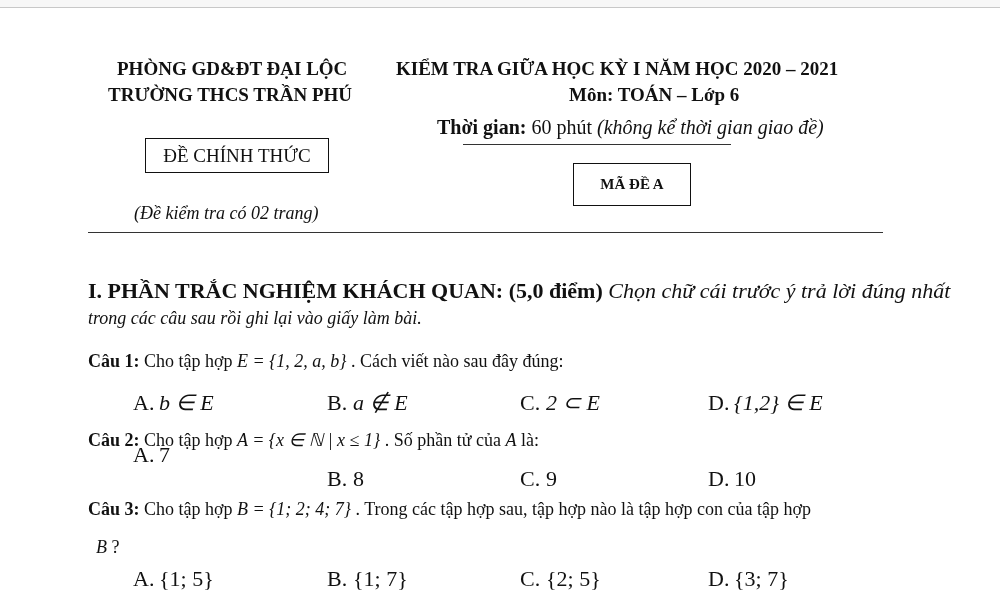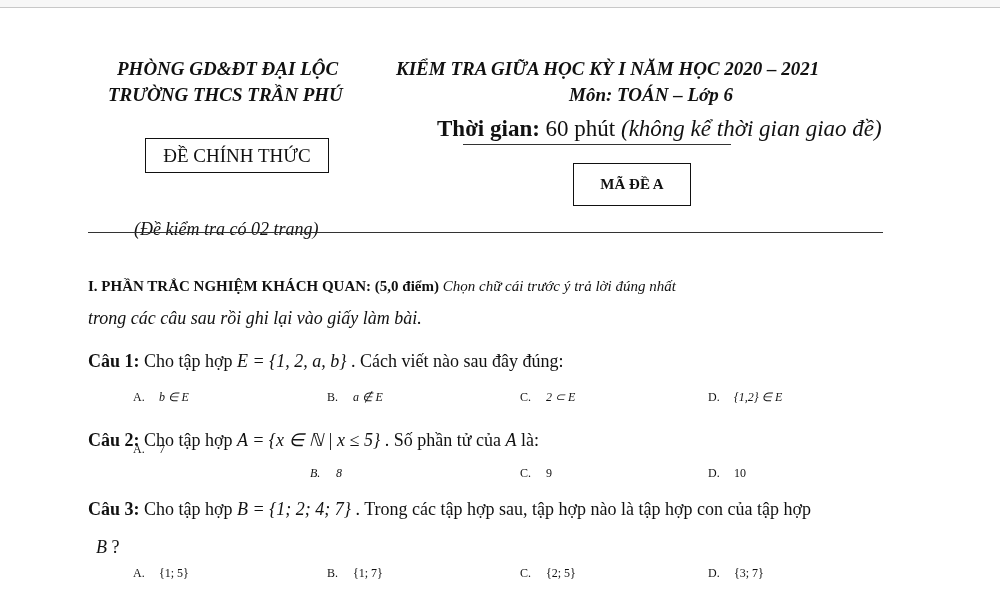--- a/index.html
+++ b/index.html
@@ -8,66 +8,66 @@
     background: #ffffff; position: relative;
     font-family: "Liberation Serif", serif; color: #111;
   }
   .topbar {
     position: absolute; left: 0; top: 0; width: 1000px; height: 7px;
     background: #f7f7f7; border-bottom: 1px solid #c8c8c8;
   }
   .abs { position: absolute; white-space: nowrap; }
   .b { font-weight: bold; }
   .i { font-style: italic; }
-  .hdr { font-size: 19px; font-weight: bold; font-style: italic; }
+  .hdr { font-size: 19px; font-weight: bold; }
   .box {
     position: absolute; border: 1.5px solid #111; background: #fff;
     display: flex; align-items: center; justify-content: center;
   }
   .rule { position: absolute; height: 1px; background: #333; }
   .txt { font-size: 18px; }
   .m { font-style: italic; }
-  .opt { position: absolute; font-size: 12px; white-space: nowrap; }
+  .opt { position: absolute; font-size: 22px; white-space: nowrap; }
   .opt .lbl { display: inline-block; width: 26px; }
 </style>
 </head>
 <body>
 
 <div class="topbar"></div>
 
 <div class="abs hdr" style="left:117px; top:58px;">PHÒNG GD&amp;ĐT ĐẠI LỘC</div>
 <div class="abs hdr" style="left:108px; top:84px;">TRƯỜNG THCS TRẦN PHÚ</div>
 
 <div class="abs hdr" style="left:396px; top:58px;">KIỂM TRA GIỮA HỌC KỲ I NĂM HỌC 2020 – 2021</div>
 <div class="abs hdr" style="left:541px; top:84px;margin-left:28px;">Môn: TOÁN – Lớp 6</div>
-<div class="abs txt" style="left:437px; top:116px; font-size:23px;"><span class="b">Thời gian:</span><span> 60 phút </span><span class="i">(không kể thời gian giao đề)</span></div>
+<div class="abs txt" style="left:437px; top:116px; font-size:20px;"><span class="b">Thời gian:</span><span> 60 phút </span><span class="i">(không kể thời gian giao đề)</span></div>
 <div class="rule" style="left:463px; top:144px; width:268px;"></div>
 
 <div class="box" style="left:145px; top:138px; width:182px; height:33px;justify-content:center;">
   <span style="font-size:19px;">ĐỀ CHÍNH THỨC</span>
 </div>
 <div class="box" style="left:573px; top:163px; width:116px; height:41px;">
   <span class="b" style="font-size:15px;">MÃ ĐỀ A</span>
 </div>
 
-<div class="abs i" style="left:134px; top:203px; font-size:18px;margin-top:16px;">(Đề kiểm tra có 02 trang)</div>
+<div class="abs i" style="left:134px; top:203px; font-size:18px;">(Đề kiểm tra có 02 trang)</div>
 <div class="rule" style="left:88px; top:232px; width:795px;"></div>
 
-<div class="abs txt" style="left:88px; top:278px; font-size:15px;"><span class="b">I. PHẦN TRẮC NGHIỆM KHÁCH QUAN: (5,0 điểm)</span><span class="i"> Chọn chữ cái trước ý trả lời đúng nhất</span></div>
+<div class="abs txt" style="left:88px; top:278px; font-size:22px;"><span class="b">I. PHẦN TRẮC NGHIỆM KHÁCH QUAN: (5,0 điểm)</span><span class="i"> Chọn chữ cái trước ý trả lời đúng nhất</span></div>
 <div class="abs i txt" style="left:88px; top:308px;">trong các câu sau rồi ghi lại vào giấy làm bài.</div>
 
 <div class="abs txt" style="left:88px; top:351px;"><span class="b">Câu 1:</span><span> Cho tập hợp </span><span class="m">E = {1, 2, a, b}</span><span> . Cách viết nào sau đây đúng:</span></div>
 <div class="opt" style="left:133px; top:390px;"><span class="lbl">A.</span><span class="m">b ∈ E</span></div>
 <div class="opt" style="left:327px; top:390px;"><span class="lbl">B.</span><span class="m">a ∉ E</span></div>
 <div class="opt" style="left:520px; top:390px;"><span class="lbl">C.</span><span class="m">2 ⊂ E</span></div>
 <div class="opt" style="left:708px; top:390px;"><span class="lbl">D.</span><span class="m">{1,2} ∈ E</span></div>
 
-<div class="abs txt" style="left:88px; top:429px;"><span class="b">Câu 2:</span><span> Cho tập hợp </span><span class="m">A = {x ∈ ℕ | x ≤ 5}</span><span> . Số phần tử của </span><span class="m">A</span><span> là:</span></div>
+<div class="abs txt" style="left:88px; top:429px;"><span class="b">Câu 2:</span><span> Cho tập hợp </span><span class="m">A = {x ∈ ℕ | x ≤ 1}</span><span> . Số phần tử của </span><span class="m">A</span><span> là:</span></div>
 <div class="opt" style="left:133px; top:442px;"><span class="lbl">A.</span><span>7</span></div>
-<div class="opt" style="left:310px; top:466px;font-style:italic;"><span class="lbl">B.</span><span>8</span></div>
+<div class="opt" style="left:327px; top:466px;"><span class="lbl">B.</span><span>8</span></div>
 <div class="opt" style="left:520px; top:466px;"><span class="lbl">C.</span><span>9</span></div>
 <div class="opt" style="left:708px; top:466px;"><span class="lbl">D.</span><span>10</span></div>
 
 <div class="abs txt" style="left:88px; top:499px;"><span class="b">Câu 3:</span><span> Cho tập hợp </span><span class="m">B = {1; 2; 4; 7}</span><span> . Trong các tập hợp sau, tập hợp nào là tập hợp con của tập hợp</span></div>
 <div class="abs txt" style="left:96px; top:537px;"><span class="m">B</span><span> ?</span></div>
 <div class="opt" style="left:133px; top:566px;"><span class="lbl">A.</span><span>{1; 5}</span></div>
 <div class="opt" style="left:327px; top:566px;"><span class="lbl">B.</span><span>{1; 7}</span></div>
 <div class="opt" style="left:520px; top:566px;"><span class="lbl">C.</span><span>{2; 5}</span></div>
 <div class="opt" style="left:708px; top:566px;"><span class="lbl">D.</span><span>{3; 7}</span></div>
 

